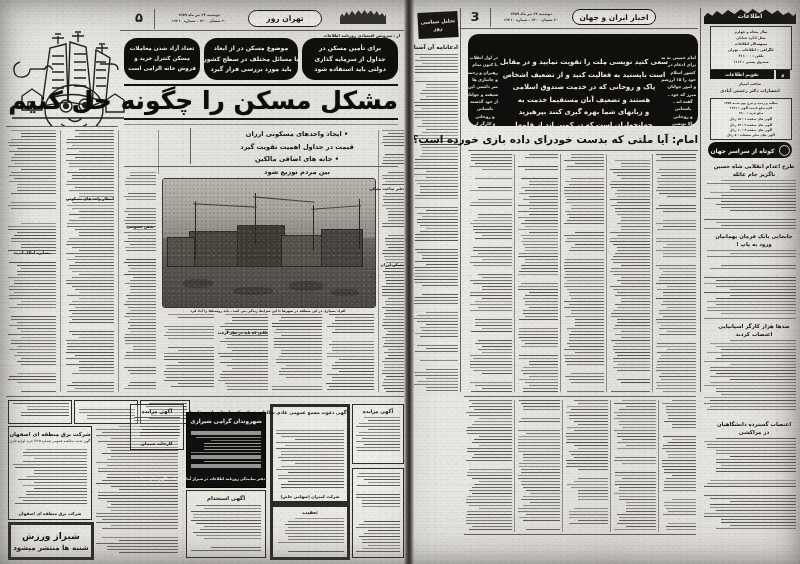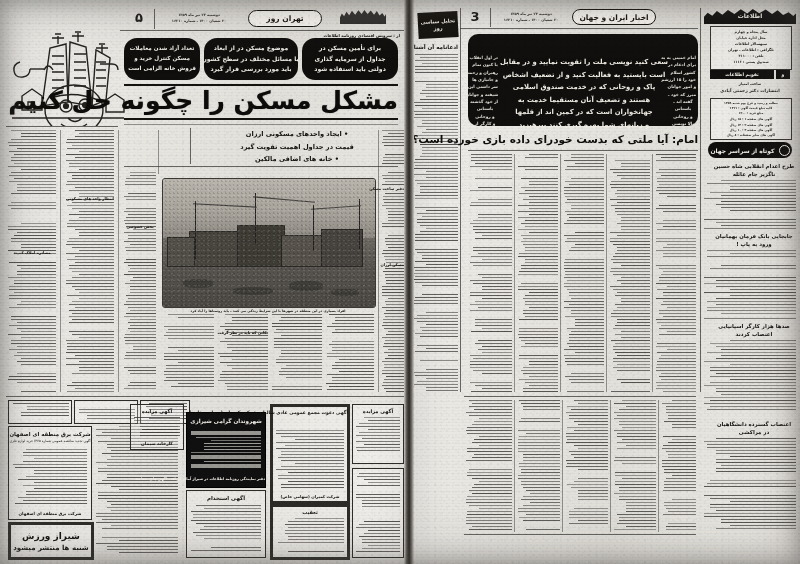--- a/index.html
+++ b/index.html
@@ -270,20 +270,21 @@
     <div class="headrule" style="left:124px;top:84px;width:274px;"></div>
     <div class="bigheadline fa" style="left:126px;top:88px;width:272px;text-align:center;">مشکل مسکن را چگونه حل کنیم</div>
     <div class="headrule" style="left:124px;top:118px;width:274px;"></div>
 
     <div class="rule hrule" style="left:124px;top:124px;width:274px;opacity:.5;"></div>
     <div style="position:absolute;left:196px;top:128px;width:202px;text-align:center;">
       <div class="fa" style="font-size:6.6px;font-weight:bold;color:#16140f;line-height:1.9;">
         <div>• ایجاد واحدهای مسکونی ارزان</div>
         <div>قیمت در جداول اهمیت تقویت گیرد</div>
         <div>• خانه های اضافی مالکین</div>
+        <div>بین مردم توزیع شود</div>
       </div>
     </div>
     <div class="rule vrule" style="left:190px;top:128px;height:36px;"></div>
     <div class="rule hrule" style="left:124px;top:166px;width:274px;"></div>
 
     <div id="photo" style="left:162px;top:178px;width:212px;height:128px;">
       <div class="ph-sky"></div>
       <div class="ph-ground"></div>
       <div class="shack" style="left:26px;top:52px;width:52px;height:34px;"></div>
       <div class="shack" style="left:74px;top:46px;width:46px;height:40px;background:#3f3c36;"></div>
@@ -1178,22 +1179,22 @@
       </div>
     <div class="rule vrule" style="left:48px;top:8px;height:384px;"></div>
 
     <div id="lead-panel" style="left:56px;top:34px;width:230px;height:92px;"></div>
 
     <div class="lead-text fa" style="left:86px;top:56px;width:172px;text-align:center;">
       <div>سعی کنید نویسی ملت را تقویت نمایید و در مقابل</div>
       <div>است بایستید به فعالیت کنید و از تضعیف اشخاص</div>
       <div>پاک و روحانی که در خدمت صندوق اسلامی</div>
       <div>هستند و تضعیف آنان مستقیما خدمت به</div>
+      <div>و زبانهای شما بهره گیری کنند بپرهیزید</div>
       <div>جهانخواران است که در کمین اند از قلمها</div>
-      <div>و زبانهای شما بهره گیری کنند بپرهیزید</div>
     </div>
 
     <div class="lead-side fa" style="left:60px;top:54px;width:26px;">
       <div>در اول انقلاب</div>
       <div>با کنون تمام</div>
       <div>رهبران و زحمتها</div>
       <div>و جانبازی ها</div>
       <div>سر داشتی این</div>
       <div>شیفته و جوانان</div>
       <div>از خود گذشته</div>

